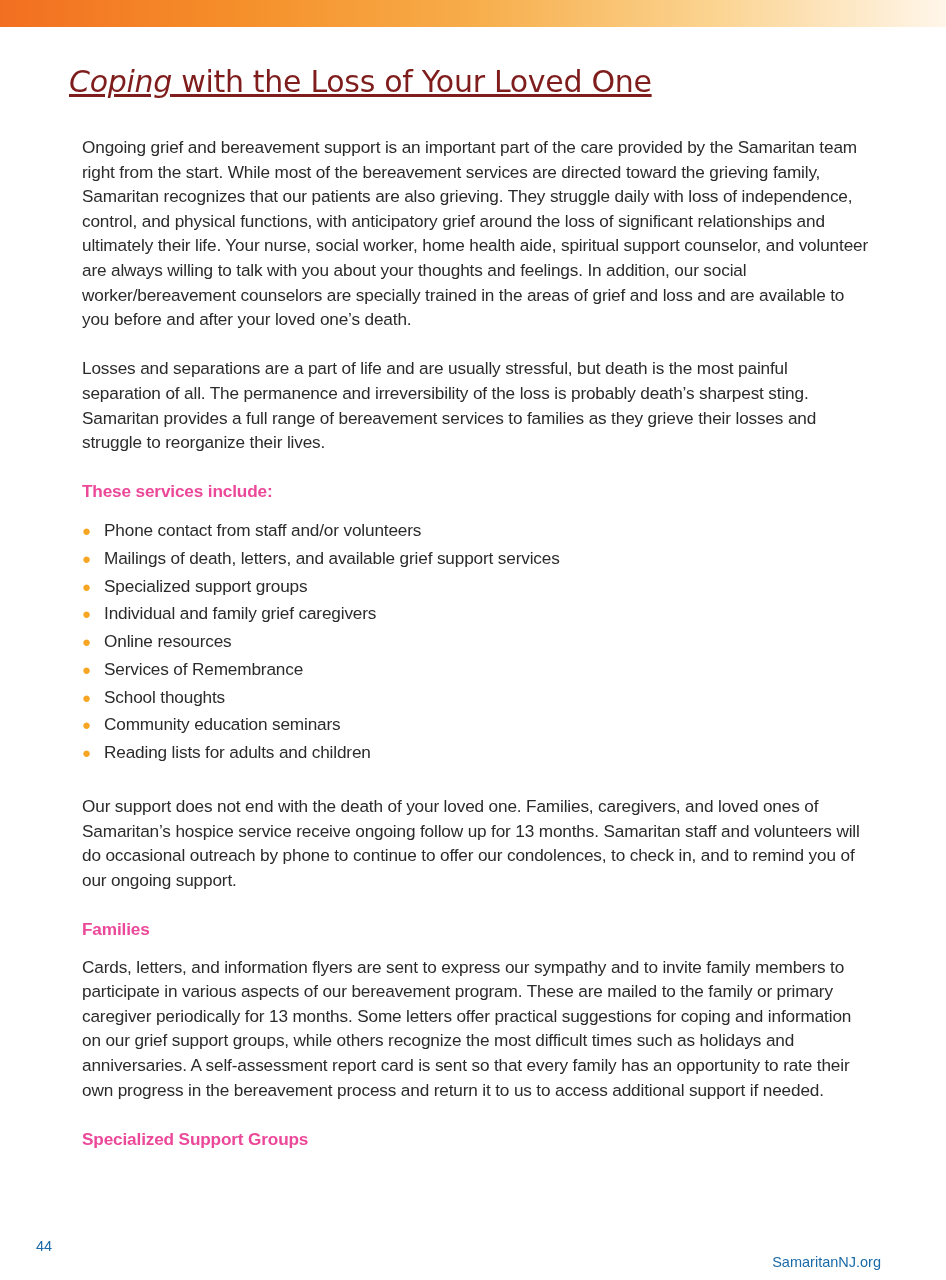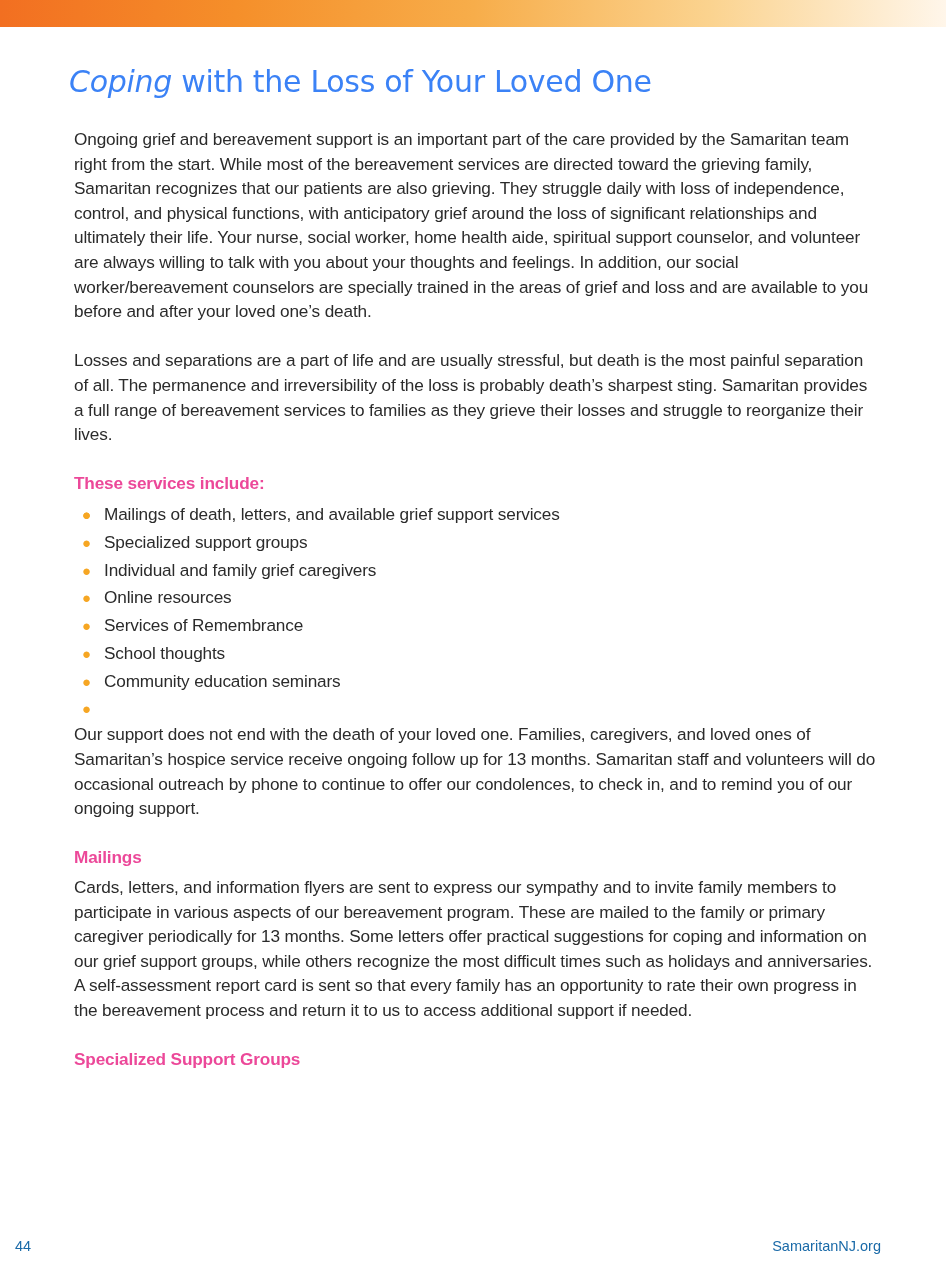--- a/index.html
+++ b/index.html
@@ -13,80 +13,81 @@
     color: #2b2b2b;
   }
   .top-bar {
     position: absolute; left: 0; top: 0; width: 946px; height: 27px;
     background: linear-gradient(to right, #f26f21 0%, #f58f2a 25%, #f7ad4a 50%, #fbd38f 75%, #fff6ea 100%);
   }
   .title {
     position: absolute; left: 69px; top: 62px;
     font-family: "DejaVu Sans", "Liberation Sans", sans-serif;
     font-size: 30px; line-height: 40px;
-    color: #3b82f6; font-weight: normal; margin: 0;
+    color: #7f1d1d; font-weight: normal; margin: 0;
     letter-spacing: -0.3px;
+    text-decoration: underline;
   }
   .title em { font-style: italic; }
   .content {
     position: absolute; left: 69px; top: 122px; width: 815px;
     font-size: 17.2px; line-height: 24.6px;
     letter-spacing: -0.15px;
   }
-  p { margin: 5px; }
+  p { margin: 13px; }
   .para { margin-bottom: 24.6px; }
   .heading {
     font-weight: bold; color: #ec4899;
   }
   ul.services {
     list-style: none; margin: 0 0 27px 0; padding: 0 0 0 13px;
     line-height: 27.8px;
   }
   ul.services li { position: relative; padding-left: 22px; }
   ul.services li .bullet {
     position: absolute; left: 0; top: 0;
     color: #f6a623; font-size: 15px;
   }
   .section { margin-bottom: 24.6px; }
   .footer {
     position: absolute; top: 1238px; font-size: 14.5px; color: #1a6aa8;
   }
-  .footer.left { left: 15px; }
-  .footer.right { right: 65px; }
+  .footer.left { left: 36px; }
+  .footer.right { right: 65px; margin-top: 16px; }
 </style>
 </head>
 <body>
 
 <div class="top-bar"></div>
 
 <h1 class="title"><em>Coping</em><span> with the Loss of Your Loved One</span></h1>
 
 <div class="content">
   <p class="para">Ongoing grief and bereavement support is an important part of the care provided by the Samaritan team right from the start. While most of the bereavement services are directed toward the grieving family, Samaritan recognizes that our patients are also grieving. They struggle daily with loss of independence, control, and physical functions, with anticipatory grief around the loss of significant relationships and ultimately their life. Your nurse, social worker, home health aide, spiritual support counselor, and volunteer are always willing to talk with you about your thoughts and feelings. In addition, our social worker/bereavement counselors are specially trained in the areas of grief and loss and are available to you before and after your loved one’s death.</p>
   <p class="para">Losses and separations are a part of life and are usually stressful, but death is the most painful separation of all. The permanence and irreversibility of the loss is probably death’s sharpest sting. Samaritan provides a full range of bereavement services to families as they grieve their losses and struggle to reorganize their lives.</p>
 
   <p class="heading">These services include:</p>
   <ul class="services">
-    <li><span class="bullet">●</span></li>
+    <li><span class="bullet">●</span><span>Phone contact from staff and/or volunteers</span></li>
     <li><span class="bullet">●</span><span>Mailings of death, letters, and available grief support services</span></li>
     <li><span class="bullet">●</span><span>Specialized support groups</span></li>
     <li><span class="bullet">●</span><span>Individual and family grief caregivers</span></li>
     <li><span class="bullet">●</span><span>Online resources</span></li>
     <li><span class="bullet">●</span><span>Services of Remembrance</span></li>
     <li><span class="bullet">●</span><span>School thoughts</span></li>
     <li><span class="bullet">●</span><span>Community education seminars</span></li>
-    <li><span class="bullet">●</span></li>
+    <li><span class="bullet">●</span><span>Reading lists for adults and children</span></li>
   </ul>
 
   <div class="section">
     <p>Our support does not end with the death of your loved one. Families, caregivers, and loved ones of Samaritan’s hospice service receive ongoing follow up for 13 months. Samaritan staff and volunteers will do occasional outreach by phone to continue to offer our condolences, to check in, and to remind you of our ongoing support.</p>
   </div>
 
   <div class="section">
-    <p class="heading">Mailings</p>
+    <p class="heading">Families</p>
     <p>Cards, letters, and information flyers are sent to express our sympathy and to invite family members to participate in various aspects of our bereavement program. These are mailed to the family or primary caregiver periodically for 13 months. Some letters offer practical suggestions for coping and information on our grief support groups, while others recognize the most difficult times such as holidays and anniversaries. A self-assessment report card is sent so that every family has an opportunity to rate their own progress in the bereavement process and return it to us to access additional support if needed.</p>
   </div>
 
   <div class="section">
     <p class="heading">Specialized Support Groups</p>
   </div>
 </div>
 
 <div class="footer left">44</div>
 <div class="footer right">SamaritanNJ.org</div>

